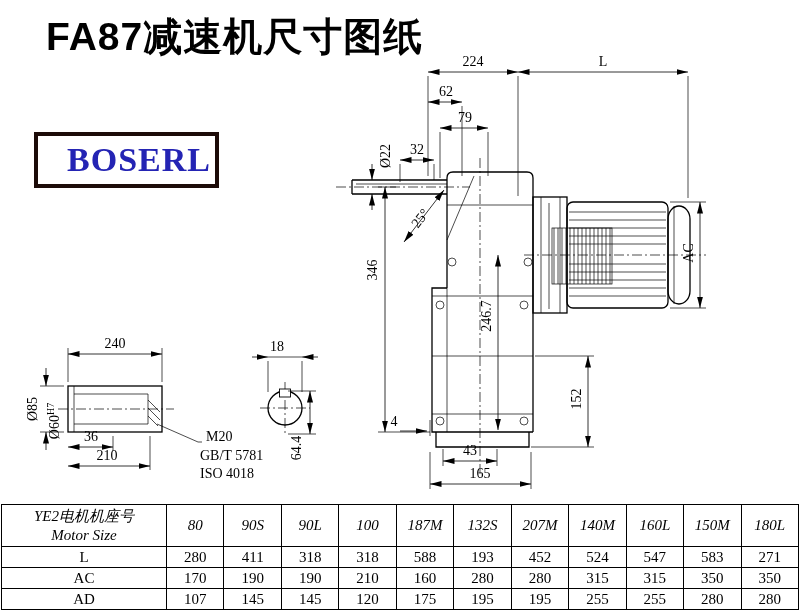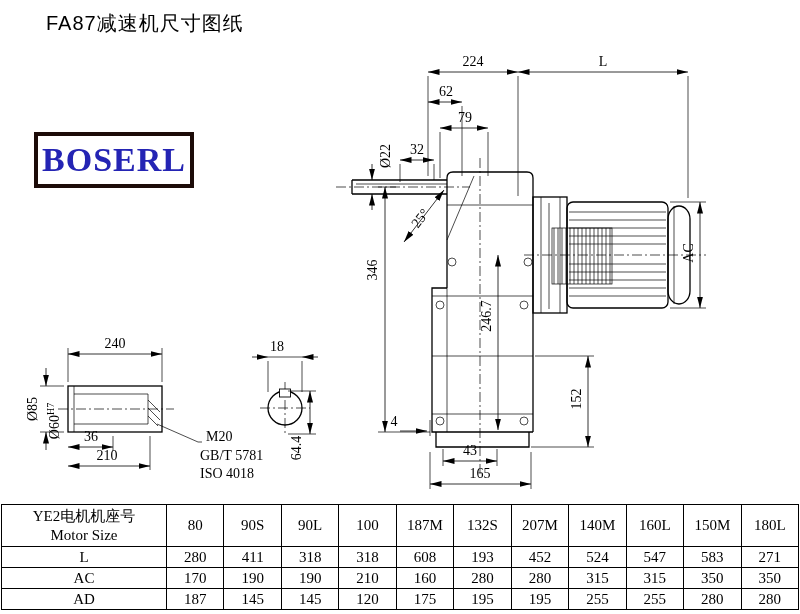--- a/index.html
+++ b/index.html
@@ -1,38 +1,38 @@
 <!DOCTYPE html>
 <html><head>
 <meta charset="utf-8">
 <style>
   html,body{margin:0;padding:0;}
   body{width:800px;height:614px;background:#fff;position:relative;overflow:hidden;
        font-family:"Liberation Sans",sans-serif;color:#000;}
   .page{position:absolute;inset:0;background:#fff;}
-  .title{position:absolute;left:46px;top:10px;font-size:20px;font-weight:normal;
+  .title{position:absolute;left:46px;top:10px;font-size:39px;font-weight:bold;
          letter-spacing:1px;font-family:"Liberation Sans",sans-serif;white-space:nowrap;}
   .logo-box{position:absolute;left:34px;top:132px;width:152px;height:48px;
             border:4px solid #1c0b08;background:#fff;display:flex;
-            align-items:center;justify-content:center;}
+            align-items:center;justify-content:center;padding-left:25px;}
   .logo-box span{font-family:"Liberation Serif",serif;font-weight:bold;
                  font-size:34px;color:#2424b4;letter-spacing:1px;}
   svg.draw{position:absolute;left:0;top:0;}
   .o{fill:none;stroke:#000;stroke-width:1.3;}
   .t{fill:none;stroke:#000;stroke-width:0.7;}
   .ext{stroke:#000;stroke-width:0.7;}
   .dim{stroke:#000;stroke-width:0.8;}
   .cl{stroke:#000;stroke-width:0.7;stroke-dasharray:10 3 2 3;fill:none;}
   .dt{font:14px "Liberation Serif",serif;fill:#000;text-anchor:middle;}
   .dts{font:14px "Liberation Serif",serif;fill:#000;text-anchor:start;}
   table.size{position:absolute;left:1px;top:504px;width:798px;border-collapse:collapse;
              table-layout:fixed;font-family:"Liberation Serif",serif;font-size:15px;}
   table.size th,table.size td{border:1px solid #000;text-align:center;padding:0;
              font-weight:normal;overflow:hidden;}
-  tr.hdr{height:42px;}
+  tr.hdr{height:42px;font-style:italic;}
   tr.data{height:21px;}
   th.c0{width:164px;}
   th.c0 div{line-height:19px;font-size:15px;}
 </style>
 </head>
 <body>
 
 <div class="page">
 
   <div class="title">FA87减速机尺寸图纸</div>
@@ -224,21 +224,21 @@
           <th>160L</th>
           <th>150M</th>
           <th>180L</th>
         </tr>
     <tr class="data">
           <th class="c0">L</th>
           <td>280</td>
           <td>411</td>
           <td>318</td>
           <td>318</td>
-          <td>608</td>
+          <td>588</td>
           <td>193</td>
           <td>452</td>
           <td>524</td>
           <td>547</td>
           <td>583</td>
           <td>271</td>
         </tr>
         <tr class="data">
           <th class="c0">AC</th>
           <td>170</td>
@@ -248,21 +248,21 @@
           <td>160</td>
           <td>280</td>
           <td>280</td>
           <td>315</td>
           <td>315</td>
           <td>350</td>
           <td>350</td>
         </tr>
         <tr class="data">
           <th class="c0">AD</th>
-          <td>187</td>
+          <td>107</td>
           <td>145</td>
           <td>145</td>
           <td>120</td>
           <td>175</td>
           <td>195</td>
           <td>195</td>
           <td>255</td>
           <td>255</td>
           <td>280</td>
           <td>280</td>

